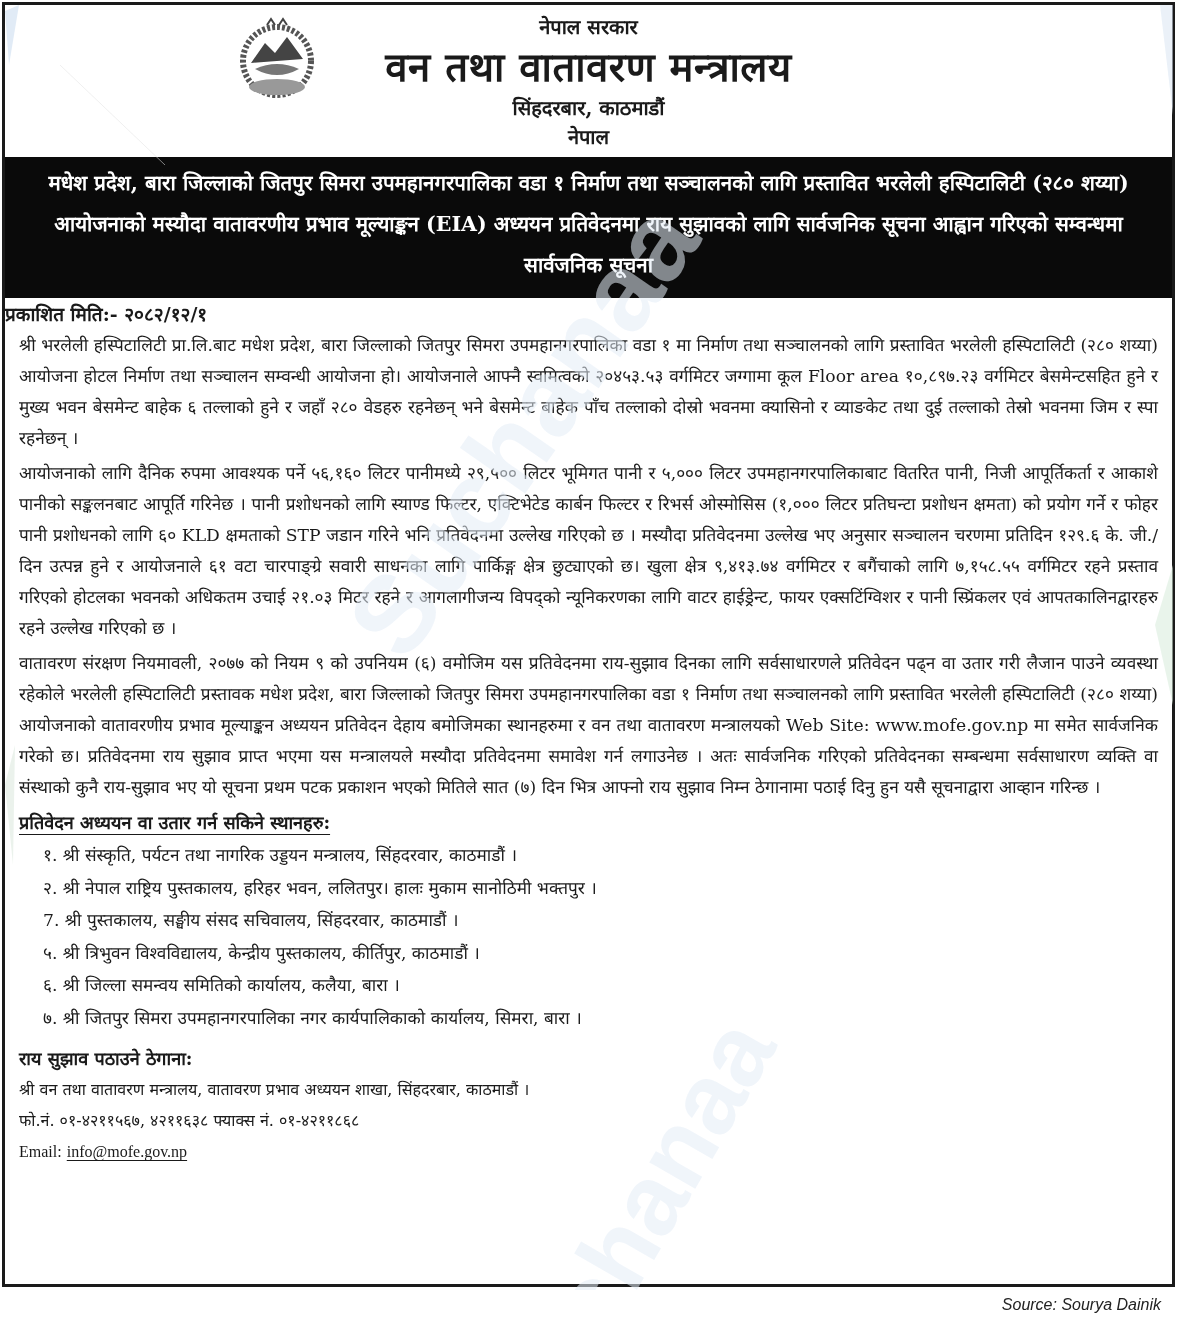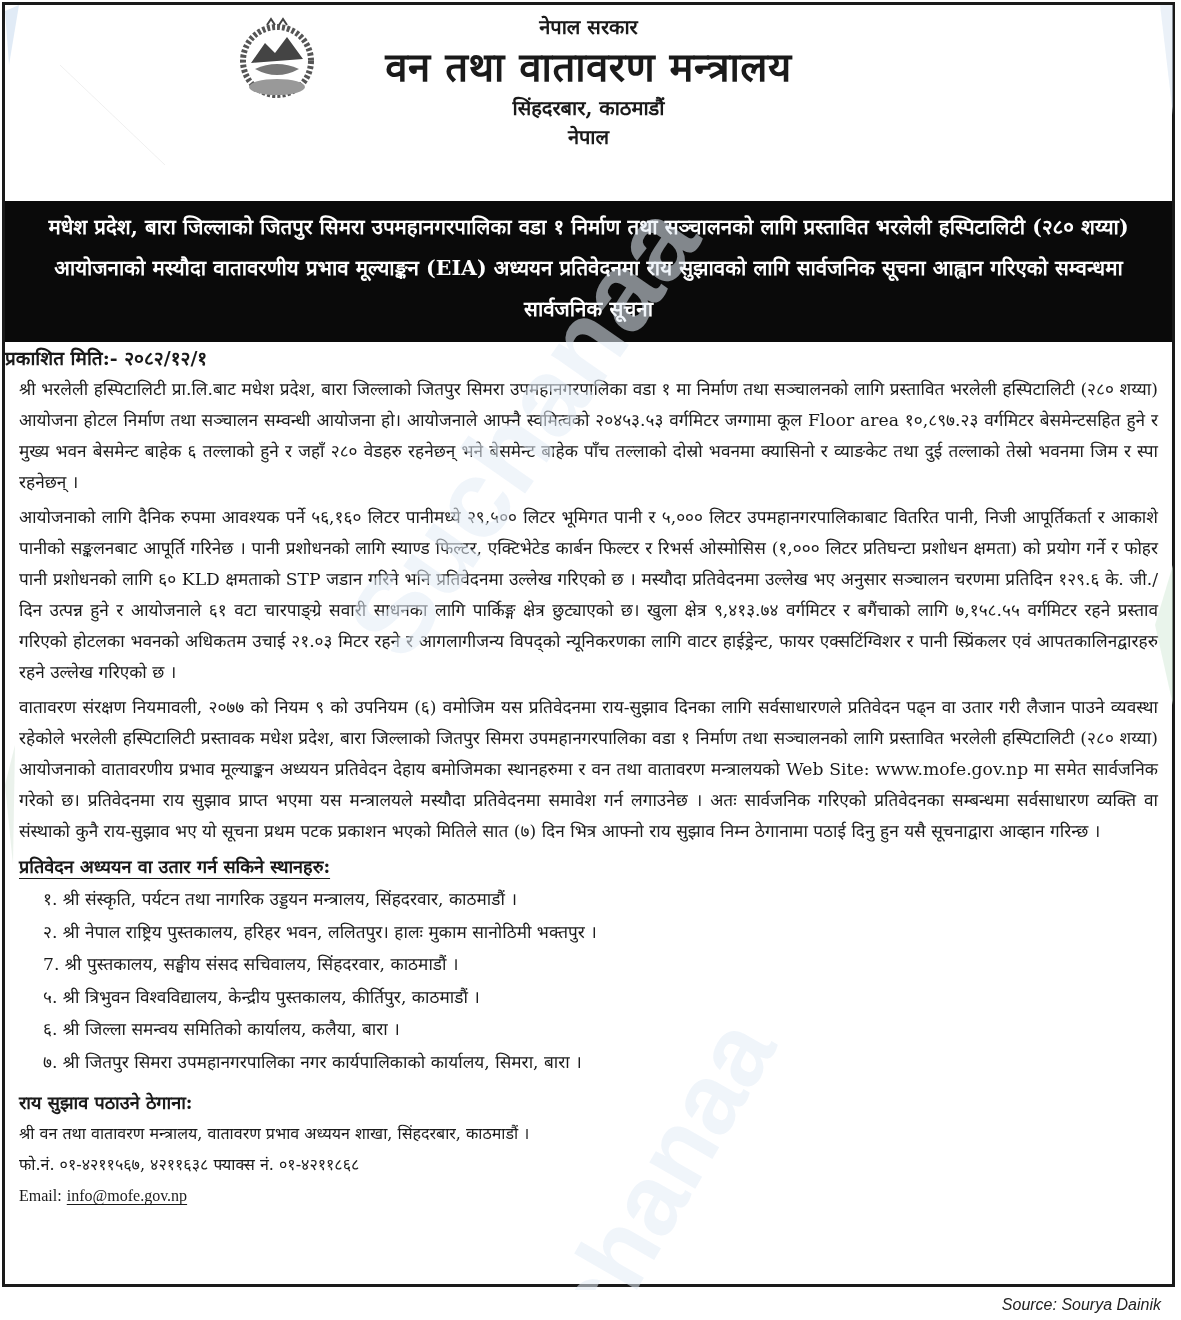--- a/index.html
+++ b/index.html
@@ -1,20 +1,20 @@
 <!DOCTYPE html>
 <html><head>
 <meta charset="utf-8">
 <style>
   html, body { margin: 0; padding: 0; background: #ffffff; }
   body { width: 1181px; height: 1320px; position: relative; overflow: hidden;
          font-family: "DejaVu Serif", "Liberation Serif", serif; color: #1a1a1a; }
   .sheet { position: absolute; left: 2px; top: 2px; width: 1173px; height: 1285px;
            border: 3px solid #1a1a1a; box-sizing: border-box; background: #fff; }
-  .masthead { position: relative; height: 196px; }
+  .masthead { position: relative; height: 152px; }
   .emblem { position: absolute; left: 232px; top: 12px; width: 80px; height: 90px; }
   .mh-text { position: absolute; left: 0; right: 0; top: 8px; text-align: center; }
   .gov { font-size: 20px; line-height: 28px; font-weight: bold; }
   .ministry { font-size: 40px; line-height: 52px; font-weight: bold; letter-spacing: 0.5px; }
   .addr { font-size: 20px; line-height: 30px; font-weight: bold; }
   .country { font-size: 20px; line-height: 28px; font-weight: bold; }
   .banner { background: #0a0a0a; color: #fff; text-align: center; font-weight: bold;
             font-size: 20.5px; line-height: 41px; padding: 6px 14px 12px; }
   .pubdate { text-align: left; font-weight: bold; font-size: 19px; line-height: 32px; }
   .body { padding: 0 14px; font-size: 17.2px; line-height: 31px; text-align: justify; }

